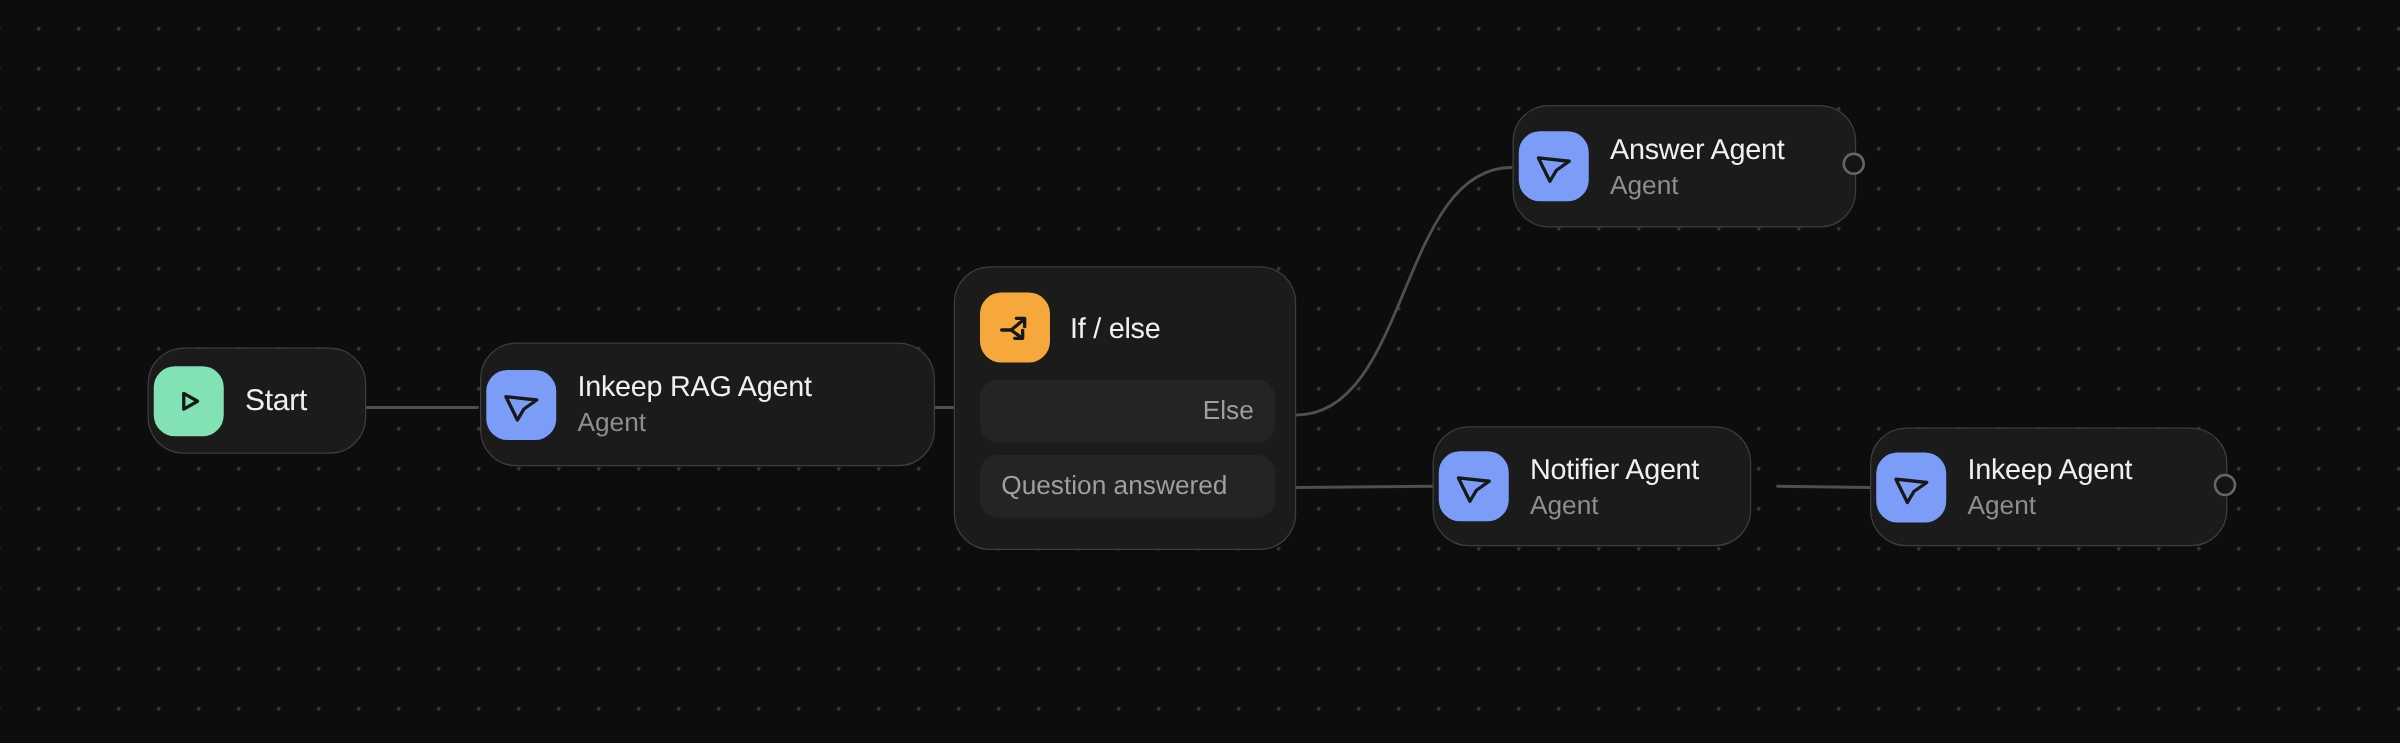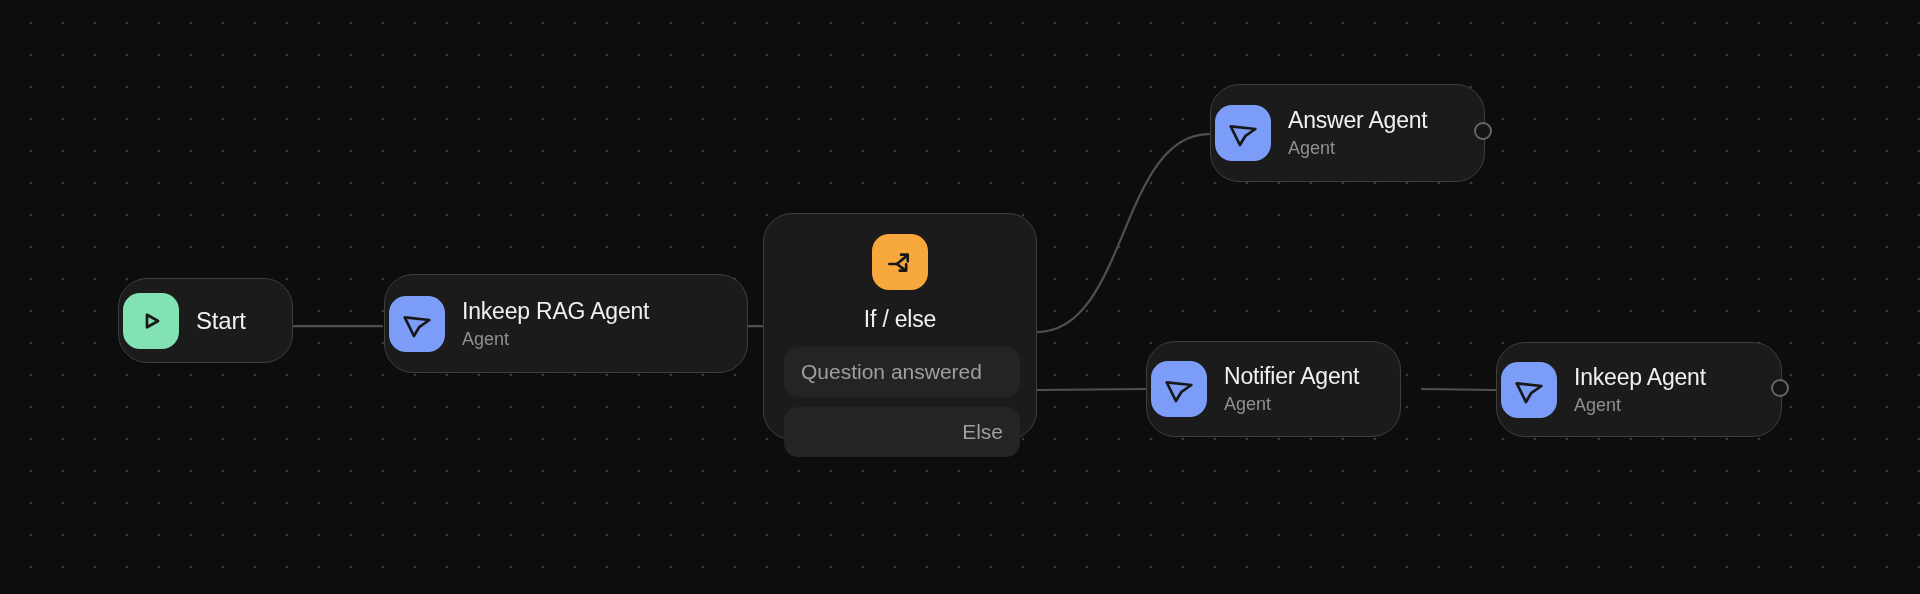--- a/index.html
+++ b/index.html
@@ -54,38 +54,37 @@
   .icon-orange { background: var(--orange, #f7a83c); }
   .node-title {
     font-size: 23px;
     font-weight: 500;
     letter-spacing: -0.2px;
     color: var(--title, #f0f0f0);
     white-space: nowrap;
   }
   .node-title--lg { font-size: 24px; }
   .node-sub {
-    font-size: 18px;
+    font-size: 21px;
     font-weight: 400;
     color: var(--subtitle, #8f8f8f);
     margin-top: 4px;
     white-space: nowrap;
   }
   
   .node--start    { left: 118px; top: 278px; width: 175px; height: 85px; }
   .node--rag      { left: 384px; top: 274px; width: 364px; height: 99px; }
   .node--ifelse   { left: 763px; top: 213px; width: 274px; height: 227px; }
   .node--answer   { left: 1210px; top: 84px;  width: 275px; height: 98px; }
   .node--notifier { left: 1146px; top: 341px; width: 255px; height: 96px; }
   .node--zendesk  { left: 1496px; top: 342px; width: 286px; height: 95px; }
   
   .ifelse-header {
     display: flex; align-items: center; gap: 16px;
     margin: 20px 20px 0 20px;
-    flex-direction: column;
   }
   .branches { margin: 14px 16px 0 20px; }
   .branch {
     height: 50px;
     border-radius: 14px;
     background: var(--pill, #242424);
     display: flex; align-items: center;
     padding: 0 17px;
     font-size: 21px;
     color: var(--pill_text, #9f9f9f);
@@ -149,22 +148,22 @@
         <svg viewBox="0 0 24 24">
           <path d="M4 13.5 H9.7 L16.8 7.6"></path>
           <path d="M12.8 6.5 H17.8 V11.5"></path>
           <path d="M9.7 13.5 L15.6 17.9"></path>
           <path d="M16.6 13.7 V18.5 H11.8"></path>
         </svg>
       </span>
       <span class="node-title">If / else</span>
     </div>
     <div class="branches">
+      <div class="branch branch--else">Else</div>
       <div class="branch">Question answered</div>
-      <div class="branch branch--else">Else</div>
     </div>
   </div>
 
   <div class="node node--answer">
     <div class="node-row">
       <span class="icon-box icon-blue">
         <svg viewBox="0 0 24 24">
             <path d="M2.8 7 L21.3 9 L13.6 14.4 L9.7 21 Z"></path>
           </svg>
       </span>

